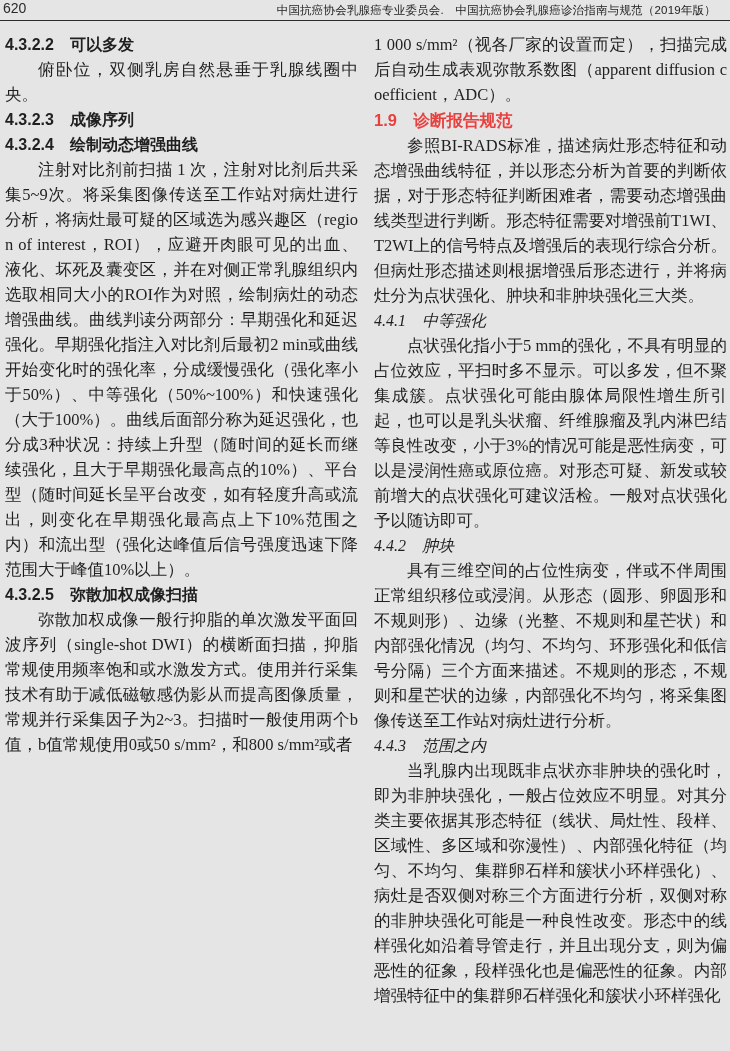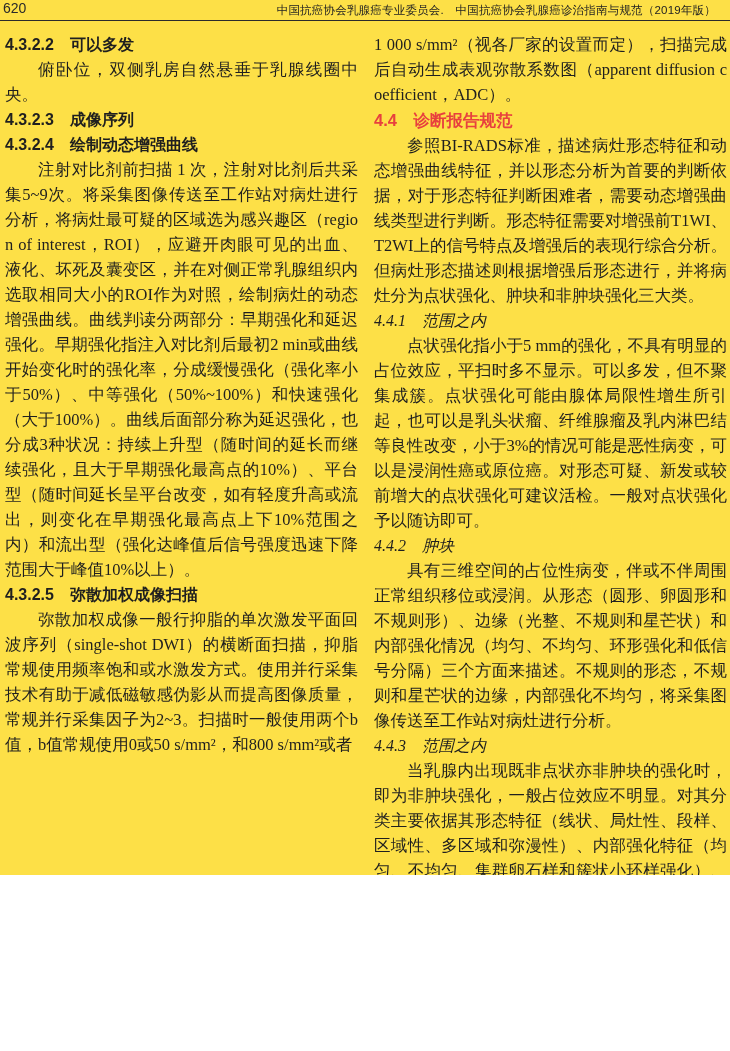--- a/index.html
+++ b/index.html
@@ -3,22 +3,22 @@
 <meta charset="utf-8">
 <style>
   html, body {
     margin: 0;
     padding: 0;
     background: #ffffff;
   }
   #page {
     position: relative;
     width: 730px;
-    height: 875px;
-    background: #fde047;
+    height: 1051px;
+    background: #e5e5e5;
     color: #1f1f1f;
     font-family: "Liberation Serif", "DejaVu Serif", serif;
     overflow: hidden;
     box-sizing: border-box;
   }
   
   .running-head {
     position: relative;
     height: 21px;
     padding: 1px 4px 0 3px;
@@ -116,23 +116,23 @@
       <p class="para">俯卧位，双侧乳房自然悬垂于乳腺线圈中央。</p>
       <h4 class="h-bold">4.3.2.3　成像序列</h4>
       <h4 class="h-bold">4.3.2.4　绘制动态增强曲线</h4>
       <p class="para">注射对比剂前扫描 1 次，注射对比剂后共采集5~9次。将采集图像传送至工作站对病灶进行分析，将病灶最可疑的区域选为感兴趣区（region of interest，ROI），应避开肉眼可见的出血、液化、坏死及囊变区，并在对侧正常乳腺组织内选取相同大小的ROI作为对照，绘制病灶的动态增强曲线。曲线判读分两部分：早期强化和延迟强化。早期强化指注入对比剂后最初2 min或曲线开始变化时的强化率，分成缓慢强化（强化率小于50%）、中等强化（50%~100%）和快速强化（大于100%）。曲线后面部分称为延迟强化，也分成3种状况：持续上升型（随时间的延长而继续强化，且大于早期强化最高点的10%）、平台型（随时间延长呈平台改变，如有轻度升高或流出，则变化在早期强化最高点上下10%范围之内）和流出型（强化达峰值后信号强度迅速下降范围大于峰值10%以上）。</p>
       <h4 class="h-bold">4.3.2.5　弥散加权成像扫描</h4>
       <p class="para">弥散加权成像一般行抑脂的单次激发平面回波序列（single-shot DWI）的横断面扫描，抑脂常规使用频率饱和或水激发方式。使用并行采集技术有助于减低磁敏感伪影从而提高图像质量，常规并行采集因子为2~3。扫描时一般使用两个b值，b值常规使用0或50 s/mm²，和800 s/mm²或者</p>
     </div>
 
     <div class="col">
       <p class="para no-indent">1 000 s/mm²（视各厂家的设置而定），扫描完成后自动生成表观弥散系数图（apparent diffusion coefficient，ADC）。</p>
-      <h3 class="h-red">4.4　诊断报告规范</h3>
+      <h3 class="h-red">1.9　诊断报告规范</h3>
       <p class="para">参照BI-RADS标准，描述病灶形态特征和动态增强曲线特征，并以形态分析为首要的判断依据，对于形态特征判断困难者，需要动态增强曲线类型进行判断。形态特征需要对增强前T1WI、T2WI上的信号特点及增强后的表现行综合分析。但病灶形态描述则根据增强后形态进行，并将病灶分为点状强化、肿块和非肿块强化三大类。</p>
-      <h5 class="h-kai">4.4.1　范围之内</h5>
+      <h5 class="h-kai">4.4.1　中等强化</h5>
       <p class="para">点状强化指小于5 mm的强化，不具有明显的占位效应，平扫时多不显示。可以多发，但不聚集成簇。点状强化可能由腺体局限性增生所引起，也可以是乳头状瘤、纤维腺瘤及乳内淋巴结等良性改变，小于3%的情况可能是恶性病变，可以是浸润性癌或原位癌。对形态可疑、新发或较前增大的点状强化可建议活检。一般对点状强化予以随访即可。</p>
       <h5 class="h-kai">4.4.2　肿块</h5>
       <p class="para">具有三维空间的占位性病变，伴或不伴周围正常组织移位或浸润。从形态（圆形、卵圆形和不规则形）、边缘（光整、不规则和星芒状）和内部强化情况（均匀、不均匀、环形强化和低信号分隔）三个方面来描述。不规则的形态，不规则和星芒状的边缘，内部强化不均匀，将采集图像传送至工作站对病灶进行分析。</p>
       <h5 class="h-kai">4.4.3　范围之内</h5>
       <p class="para">当乳腺内出现既非点状亦非肿块的强化时，即为非肿块强化，一般占位效应不明显。对其分类主要依据其形态特征（线状、局灶性、段样、区域性、多区域和弥漫性）、内部强化特征（均匀、不均匀、集群卵石样和簇状小环样强化）、病灶是否双侧对称三个方面进行分析，双侧对称的非肿块强化可能是一种良性改变。形态中的线样强化如沿着导管走行，并且出现分支，则为偏恶性的征象，段样强化也是偏恶性的征象。内部增强特征中的集群卵石样强化和簇状小环样强化</p>
     </div>
 
   </div>
 </div>
 

